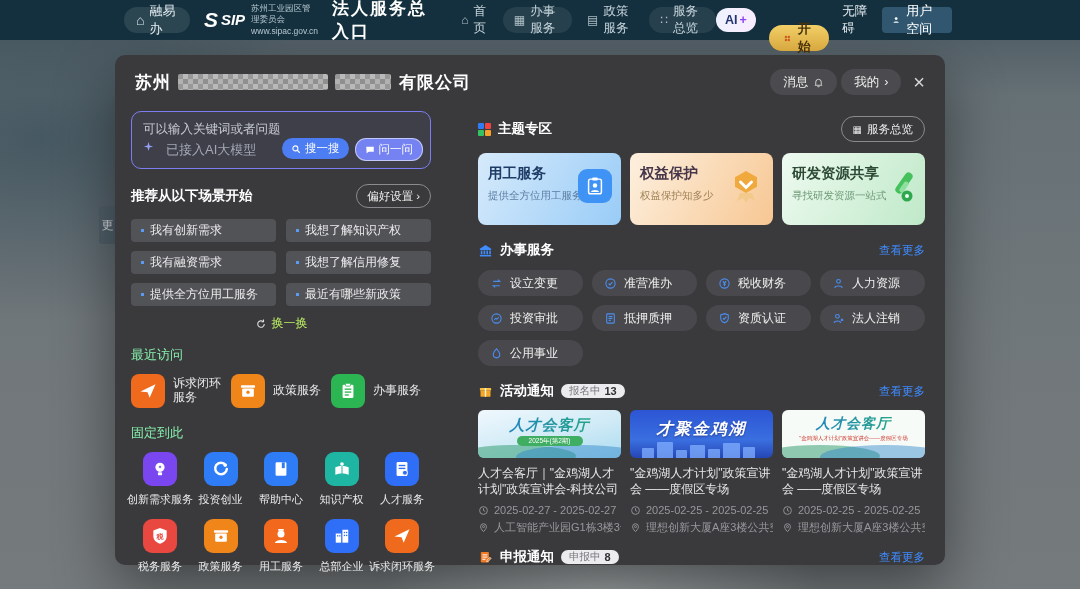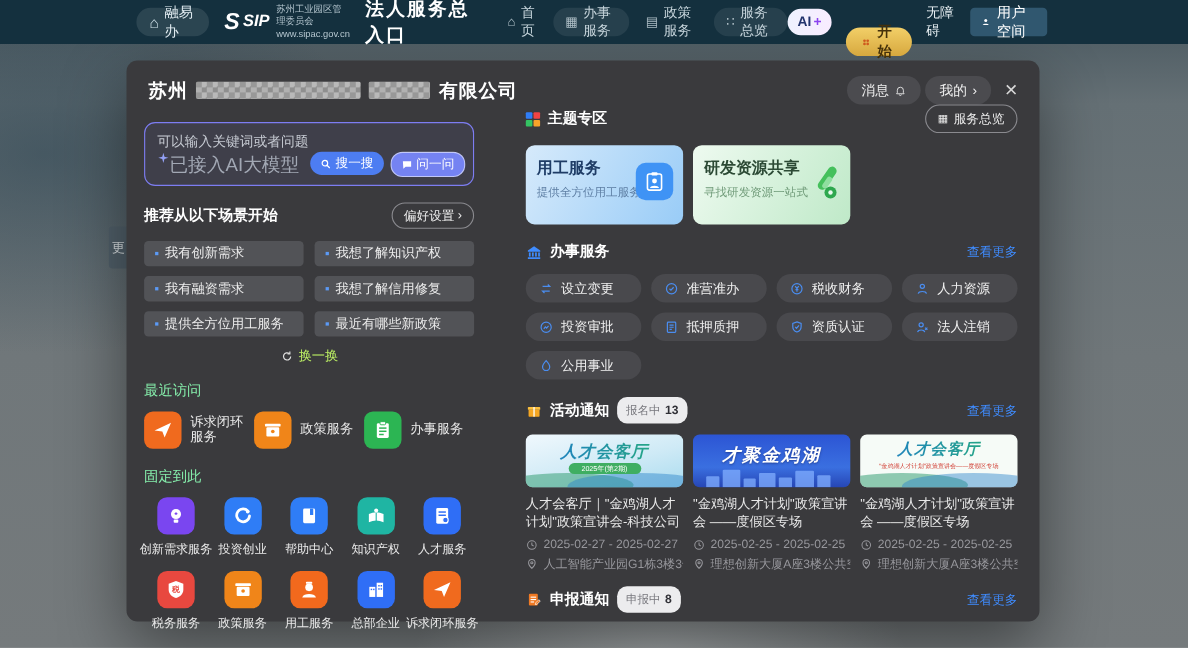--- a/index.html
+++ b/index.html
@@ -50,21 +50,21 @@
   .mhdr-right{margin-left:auto;display:flex;align-items:center;gap:4px}
   .hpill{height:26px;padding:0 13px;border-radius:13px;background:#4b4b4f;color:#f0f0f0;font-size:12.5px;
     display:flex;align-items:center;gap:5px;cursor:pointer}
   .close{font-size:20px;color:#d8d8d8;margin-left:8px;cursor:pointer;line-height:1}
   
   .lcol{position:absolute;left:16px;top:56px;width:300px;}
   .sbox{height:58px;border:1px solid #7d7df2;border-radius:10px;background:#3f3f4a;
     position:relative;padding:9px 11px;box-sizing:border-box;}
   .sph{font-size:12.5px;color:#c6cad2}
   .sfoot{position:absolute;left:11px;right:7px;bottom:7px;display:flex;align-items:center}
-  .ainote{display:flex;align-items:flex-start;gap:0;font-size:17px;color:#a2a8b4}
+  .ainote{display:flex;align-items:flex-start;gap:12px;font-size:13px;color:#a2a8b4}
   .fbtns{margin-left:auto;display:flex;gap:6px}
   .fb{height:21px;padding:0 9px;border-radius:11px;color:#fff;font-size:11.5px;display:flex;
     align-items:center;gap:4px;cursor:pointer}
   .fb.search{background:#4d7df2}.fb.ask{background:#7583f2;border:1px solid rgba(255,255,255,.55)}
   .shdr{margin-top:15px;display:flex;align-items:center}
   .stitle{font-size:13.5px;font-weight:bold;color:#fff}
   .pref{margin-left:auto;height:22px;padding:0 10px;border-radius:12px;border:1px solid #8a8a8f;
     color:#ececec;font-size:11.5px;display:flex;align-items:center;gap:3px;cursor:pointer}
   .sgrid{margin-top:11px;display:grid;grid-template-columns:145px 145px;gap:9px 10px;}
   .scn{height:23px;background:#525357;border-radius:4px;display:flex;align-items:center;gap:6px;
@@ -77,21 +77,21 @@
   .ritem{display:flex;align-items:center;gap:8px;width:100px;cursor:pointer}
   .tile{width:34px;height:34px;border-radius:8px;display:flex;align-items:center;justify-content:center;flex:none}
   .tile svg{width:20px;height:20px}
   .rlabel{font-size:12px;color:#eaeaea;line-height:1.15}
   .pins{margin-top:10px;display:flex;justify-content:space-between}
   .pins.row2{margin-top:12px}
   .pin{width:58px;display:flex;flex-direction:column;align-items:center;cursor:pointer}
   .pin .tile{border-radius:9px}
   .plabel{margin-top:6px;font-size:11px;color:#eaeaea;white-space:nowrap}
   
-  .rcol{position:absolute;left:363px;top:40px;width:447px;}
+  .rcol{position:absolute;left:363px;top:61px;width:447px;}
   .rhdr{display:flex;align-items:center;gap:7px}
   .rhdr .t{font-size:13.5px;font-weight:bold;color:#fff}
   .more{margin-left:auto;font-size:11.5px;color:#3f8cff;cursor:pointer}
   .gicon{width:13px;height:13px;display:grid;grid-template-columns:6px 6px;gap:1px}
   .gicon i{height:6px;border-radius:1px}
   .ovpill{margin-left:auto;height:24px;padding:0 11px;border-radius:13px;border:1px solid #8a8a8f;
     color:#ececec;font-size:11.5px;display:flex;align-items:center;gap:5px;cursor:pointer}
   .tcards{margin-top:11px;display:flex;gap:9px}
   .tc{width:143px;height:72px;border-radius:8px;padding:11px 10px;box-sizing:border-box;position:relative;cursor:pointer}
   .tc1{background:linear-gradient(120deg,#d6eafb 0%,#99ccf7 100%)}
@@ -101,21 +101,21 @@
   .tc1 .tct{color:#1e3c66}.tc2 .tct{color:#46364a}.tc3 .tct{color:#2c4a35}
   .tcd{margin-top:6px;font-size:10.5px}
   .tc1 .tcd{color:#5d7ea3}.tc2 .tcd{color:#a08257}.tc3 .tcd{color:#6f9a78}
   .tcic{position:absolute;right:9px;top:16px}
   .emp-tile{width:34px;height:34px;border-radius:9px;background:#3f93f5;display:flex;align-items:center;justify-content:center}
   .svc-grid{margin-top:11px;display:grid;grid-template-columns:repeat(4,105px);gap:9px 9px}
   .svc{height:26px;border-radius:13px;background:#49494d;display:flex;align-items:center;gap:7px;
     padding:0 12px;font-size:12px;color:#f0f0f0;cursor:pointer;white-space:nowrap}
   .svc svg{width:13px;height:13px;flex:none}
   .hdr2{margin-top:16px}
-  .badge{height:24px;border-radius:9px;background:#ececee;padding:0 8px;display:flex;align-items:center;gap:4px}
+  .badge{height:14px;border-radius:9px;background:#ececee;padding:0 8px;display:flex;align-items:center;gap:4px}
   .badge .bl{font-size:10.5px;color:#77777d}.badge .bc{font-size:11px;font-weight:bold;color:#303036}
   .acards{margin-top:10px;display:flex;gap:9px}
   .ac{width:143px;cursor:pointer}
   .banner{height:48px;border-radius:6px;overflow:hidden;position:relative}
   .b1{background:linear-gradient(165deg,#f0f8fd 0%,#cfeaf6 55%,#aadcef 100%)}
   .b3{background:#f6fbf7}
   .b2{background:linear-gradient(180deg,#2c55d4 0%,#3a6fe0 62%,#2646b5 100%)}
   .b1t,.b3t{margin:6px auto 0;text-align:center;font-weight:800;font-style:italic;letter-spacing:1px;
     background:linear-gradient(90deg,#1e78d0,#27b173);-webkit-background-clip:text;background-clip:text;color:transparent}
   .b1t{font-size:15px}.b3t{font-size:14px;margin-top:5px}
@@ -462,20 +462,31 @@
         <div class="tcd">提供全方位用工服务</div>
         <div class="tcic emp-tile">
           <svg width="22" height="22" viewBox="0 0 24 24">
               <rect x="5" y="4.5" width="14" height="16" rx="2" fill="none" stroke="#fff" stroke-width="1.6"></rect>
               <rect x="9" y="2.8" width="6" height="3.2" rx="1" fill="#fff"></rect>
               <circle cx="12" cy="11.5" r="2.4" fill="#fff"></circle>
               <path d="M7.5 18.5c.7-3 8.3-3 9 0z" fill="#fff"></path>
             </svg>
         </div>
       </div>
+      <div class="tc tc2">
+        <div class="tct">权益保护</div>
+        <div class="tcd">权益保护知多少</div>
+        <div class="tcic">
+          <svg width="36" height="36" viewBox="0 0 36 36">
+            <path d="M12 24l-3 8 6-3 3 5 3-5 6 3-3-8z" fill="#f3c98c"></path>
+            <path d="M18 2l11 6.3v9.4L18 24 7 17.7V8.3z" fill="#f0a93c"></path>
+            <path d="M12.5 13l5.5 5.5 5.5-5.5" fill="none" stroke="#fff" stroke-width="3" stroke-linecap="round"></path>
+          </svg>
+        </div>
+      </div>
       <div class="tc tc3">
         <div class="tct">研发资源共享</div>
         <div class="tcd">寻找研发资源一站式</div>
         <div class="tcic">
           <svg width="36" height="36" viewBox="0 0 36 36">
             <rect x="20" y="2" width="8" height="24" rx="4" transform="rotate(35 24 14)" fill="#45c05c"></rect>
             <rect x="21.5" y="12" width="5" height="12" rx="2.5" transform="rotate(35 24 18)" fill="#8fdf9f"></rect>
             <circle cx="27" cy="27" r="5.5" fill="#2ea84e"></circle>
               <circle cx="27" cy="27" r="2" fill="#eafaf0"></circle>
           </svg>

